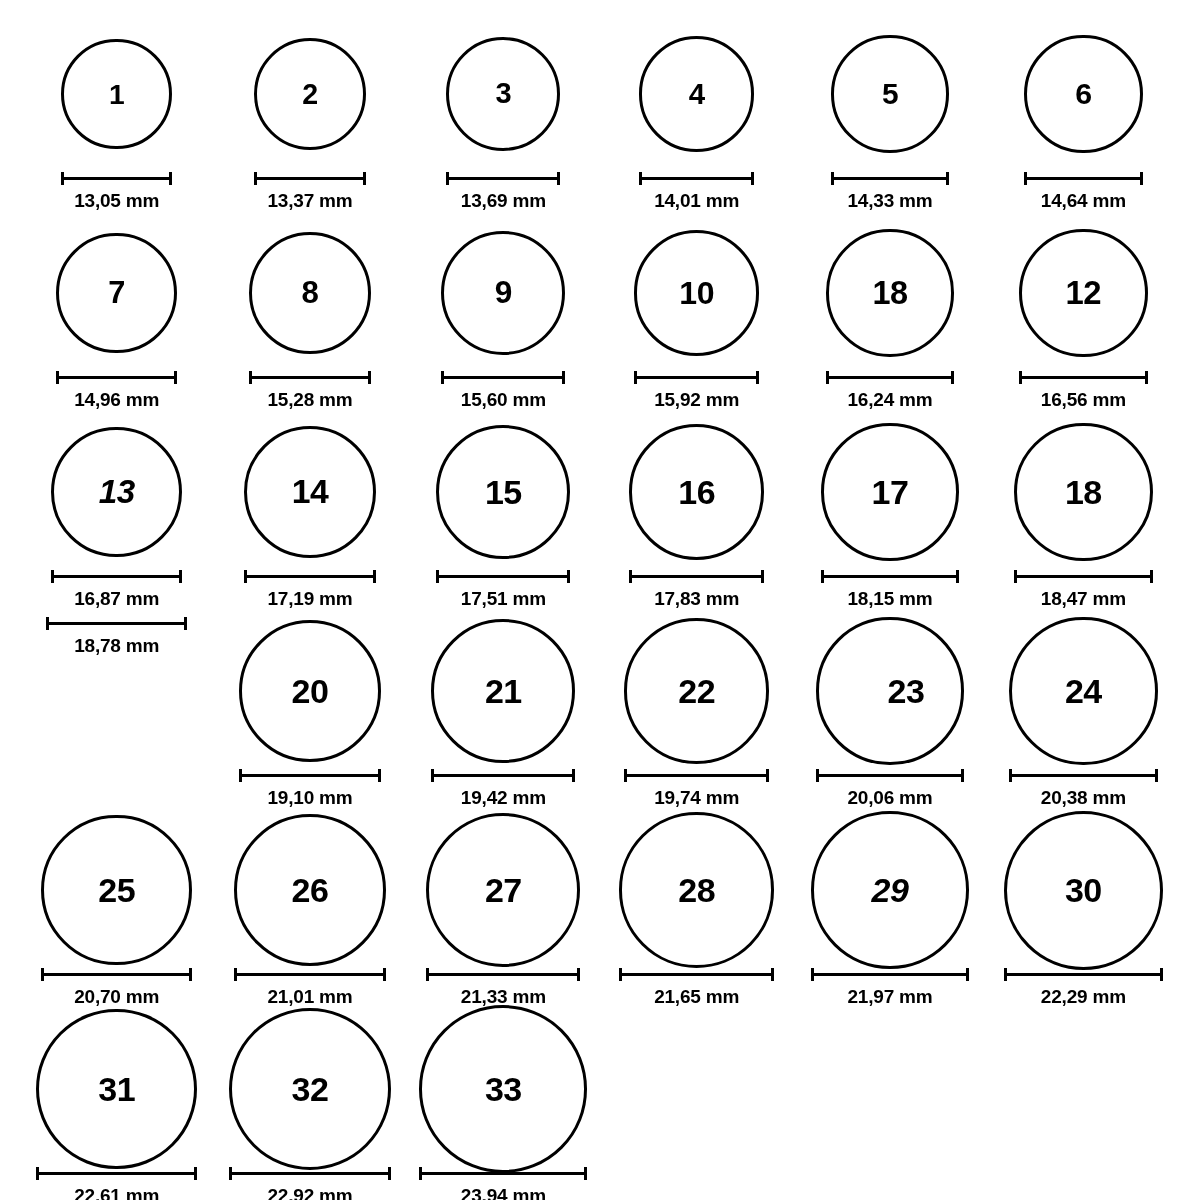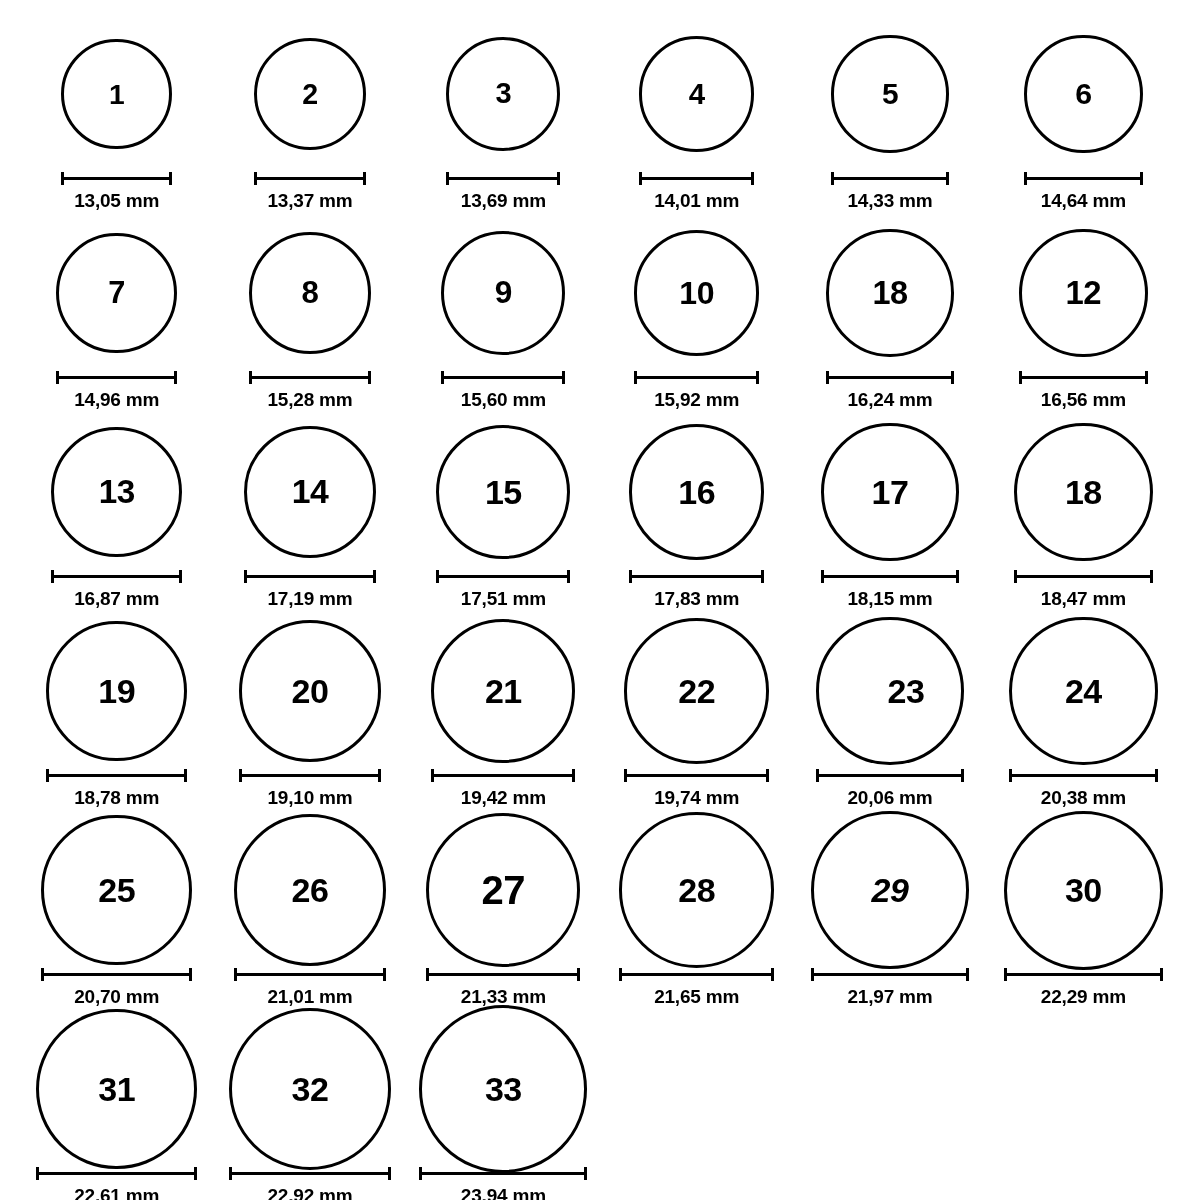--- a/index.html
+++ b/index.html
@@ -243,21 +243,21 @@
         <div class="ruler" style="width: 128.94px;">
           <div class="bar"></div>
           <div class="tick left"></div>
           <div class="tick right"></div>
         </div>
         <div class="mm">16,56 mm</div>
       </div>
       <div class="cell">
         <div class="circle-wrap">
           <div class="circle" style="width: 130.567px; height: 130.567px;">
-            <span class="circle-label" style="font-size: 33.2947px;">13</span>
+            <span class="circle-label" style="font-size: 33.2947px; font-style: italic;">13</span>
           </div>
         </div>
         <div class="ruler" style="width: 130.567px;">
           <div class="bar"></div>
           <div class="tick left"></div>
           <div class="tick right"></div>
         </div>
         <div class="mm">16,87 mm</div>
       </div>
       <div class="cell">
@@ -319,25 +319,20 @@
           </div>
         </div>
         <div class="ruler" style="width: 138.968px;">
           <div class="bar"></div>
           <div class="tick left"></div>
           <div class="tick right"></div>
         </div>
         <div class="mm">18,47 mm</div>
       </div>
       <div class="cell">
-        <div class="circle-wrap">
-          <div class="circle" style="width: 140.595px; height: 140.595px;">
-            <span class="circle-label" style="font-size: 34px;">19</span>
-          </div>
-        </div>
         <div class="ruler" style="width: 140.595px;">
           <div class="bar"></div>
           <div class="tick left"></div>
           <div class="tick right"></div>
         </div>
         <div class="mm">18,78 mm</div>
       </div>
       <div class="cell">
         <div class="circle-wrap">
           <div class="circle" style="width: 142.275px; height: 142.275px;">
@@ -425,21 +420,21 @@
         <div class="ruler" style="width: 152.303px;">
           <div class="bar"></div>
           <div class="tick left"></div>
           <div class="tick right"></div>
         </div>
         <div class="mm">21,01 mm</div>
       </div>
       <div class="cell">
         <div class="circle-wrap">
           <div class="circle" style="width: 153.982px; height: 153.982px;">
-            <span class="circle-label" style="font-size: 40px;">27</span>
+            <span class="circle-label" style="font-size: 34px;">27</span>
           </div>
         </div>
         <div class="ruler" style="width: 153.982px;">
           <div class="bar"></div>
           <div class="tick left"></div>
           <div class="tick right"></div>
         </div>
         <div class="mm">21,33 mm</div>
       </div>
       <div class="cell">

